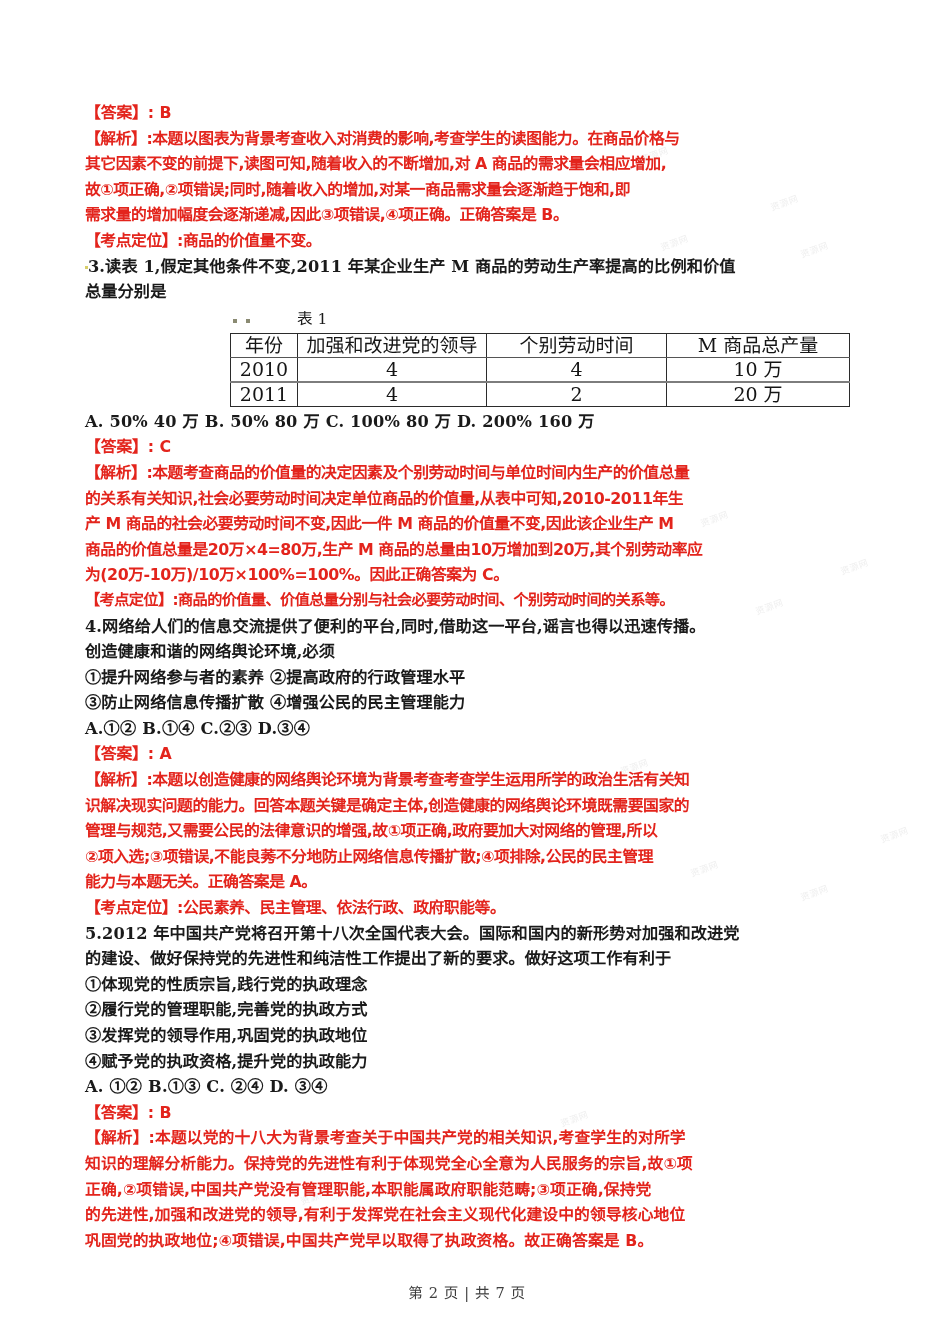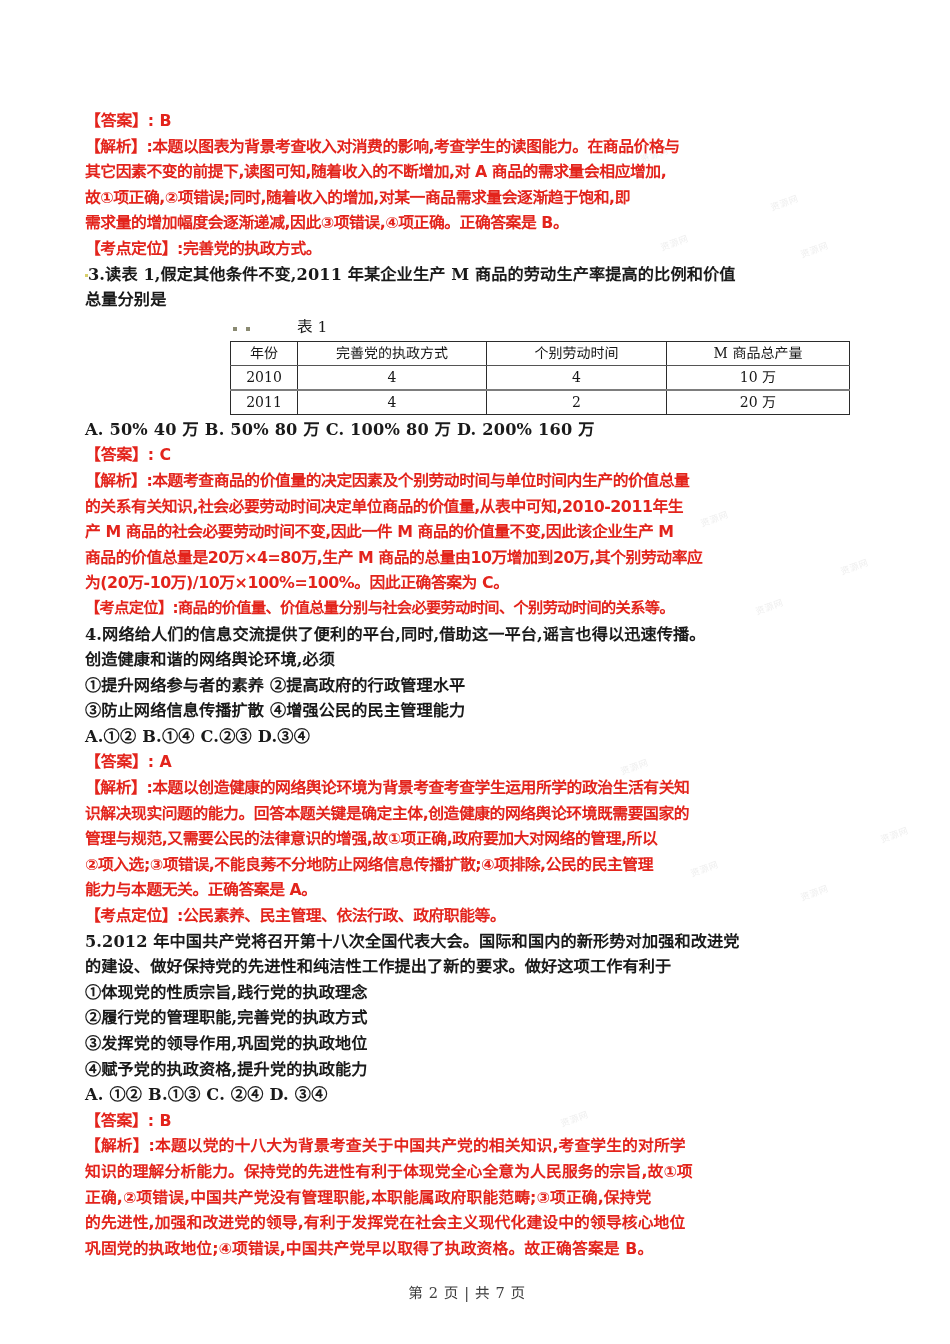--- a/index.html
+++ b/index.html
@@ -17,21 +17,21 @@
     width: 950px;
     height: 1344px;
     margin: 0 auto;
     background: #ffffff;
     overflow: hidden;
     box-sizing: border-box;
   }
   .content {
     position: absolute;
     left: 85px;
-    top: 108px;
+    top: 100px;
     width: 790px;
   }
   
   .ln {
     font-size: 16.2px;
     line-height: 25.6px;
     letter-spacing: 0.1px;
     white-space: nowrap;
     font-family: "DejaVu Serif", "Liberation Serif", serif;
     font-weight: bold;
@@ -84,21 +84,21 @@
   table.data {
     border-collapse: collapse;
     margin-left: 145px;
     margin-top: 3px;
     table-layout: fixed;
     font-family: "DejaVu Serif", "Liberation Serif", serif;
   }
   table.data td {
     border: 1px solid #2b2b2b;
     text-align: center;
-    font-size: 14px;
+    font-size: 19px;
     color: #151515;
     height: 21px;
     padding: 1px 2px;
     line-height: 19px;
   }
   table.data td.c0 { width: 62px; }
   table.data td.c1 { width: 184px; }
   table.data td.c2 { width: 175px; margin-top: 16px; }
   table.data td.c3 { width: 178px; }
   table.data tr.hdr td { border-bottom: 1px solid #555; }
@@ -159,36 +159,36 @@
   <div class="content">
 
     <div class="red">
       <span>【答案】:</span>
       <span>B</span>
     </div>
     <div class="red tight">【解析】:本题以图表为背景考查收入对消费的影响,考查学生的读图能力。在商品价格与</div>
     <div class="red tight">其它因素不变的前提下,读图可知,随着收入的不断增加,对 A 商品的需求量会相应增加,</div>
     <div class="red tight">故①项正确,②项错误;同时,随着收入的增加,对某一商品需求量会逐渐趋于饱和,即</div>
     <div class="red tight">需求量的增加幅度会逐渐递减,因此③项错误,④项正确。正确答案是 B。</div>
-    <div class="red tight">【考点定位】:完善党的执政方式。</div>
+    <div class="red tight">【考点定位】:商品的价值量不变。</div>
 
     <div class="ln blk"><span class="ink-dot"></span><span>3.读表 1,假定其他条件不变,2011 年某企业生产 M 商品的劳动生产率提高的比例和价值</span></div>
     <div class="ln blk">总量分别是</div>
 
     <div class="tbl-wrap">
       <div class="dots">
           <i></i>
           <i></i>
         </div>
       <div class="tbl-caption">表 1</div>
       <table class="data">
         <tbody>
           <tr class="hdr">
             <td class="c0">年份</td>
-            <td class="c1">完善党的执政方式</td>
+            <td class="c1">加强和改进党的领导</td>
             <td class="c2">个别劳动时间</td>
             <td class="c3">M 商品总产量</td>
           </tr>
           <tr>
             <td class="c0">2010</td>
             <td class="c1">4</td>
             <td class="c2">4</td>
             <td class="c3">10 万</td>
           </tr>
           <tr class="sep">

